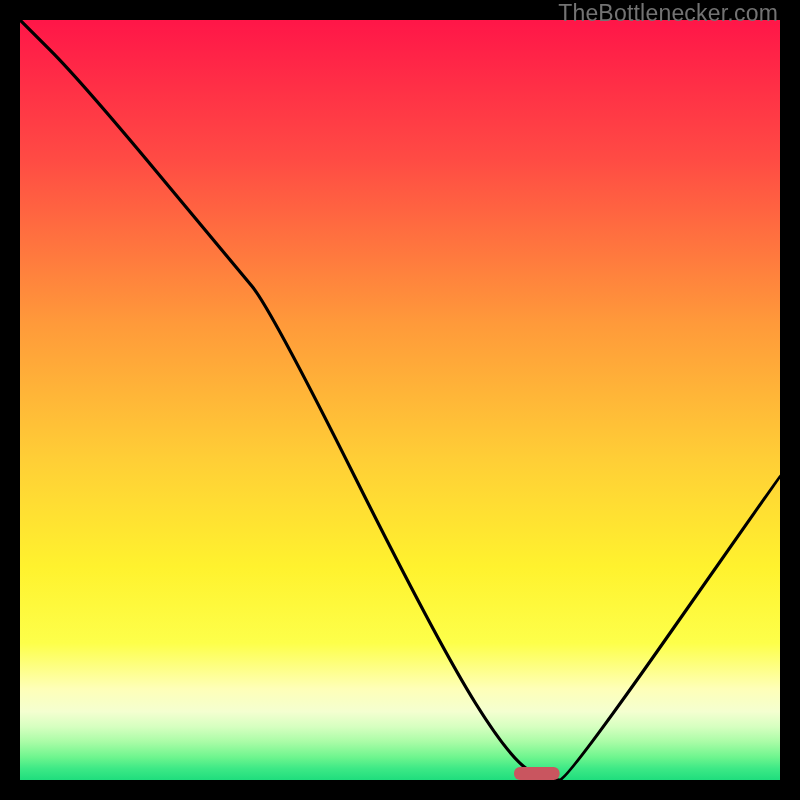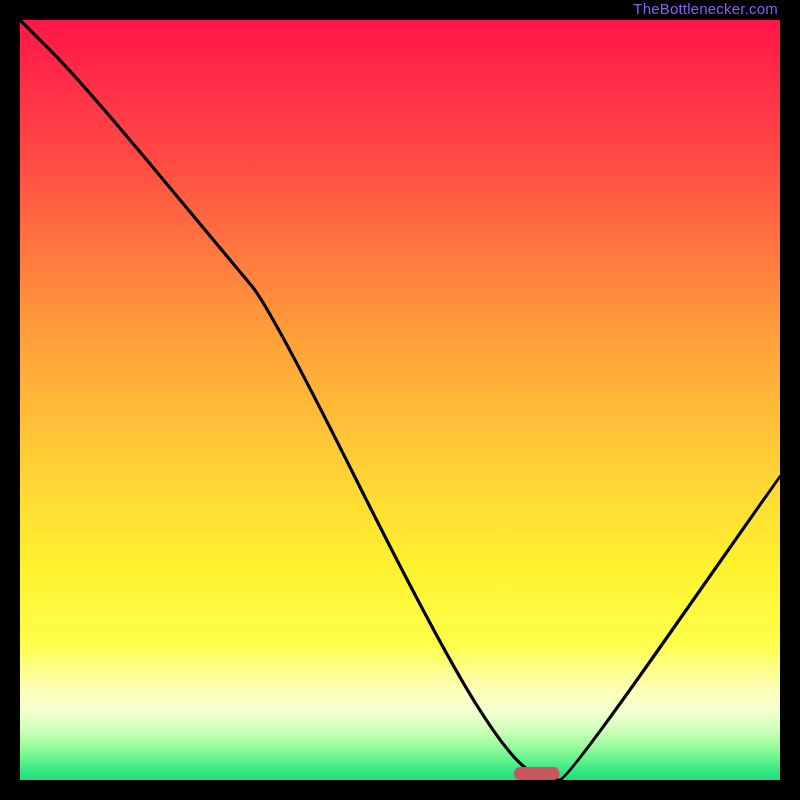--- a/index.html
+++ b/index.html
@@ -23,22 +23,22 @@
     position: absolute;
     left: 0;
     top: 0;
     width: 760px;
     height: 760px;
   }
   .watermark {
     position: absolute;
     top: 0px;
     right: 22px;
-    color: #8b5cf6;
-    font-size: 15px;
+    color: #737373;
+    font-size: 23px;
     font-weight: 500;
     letter-spacing: 0.2px;
   }
 </style>
 </head>
 <body>
 
 <div class="frame">
 
   <svg class="plot" viewBox="0 0 760 760" preserveAspectRatio="none">

